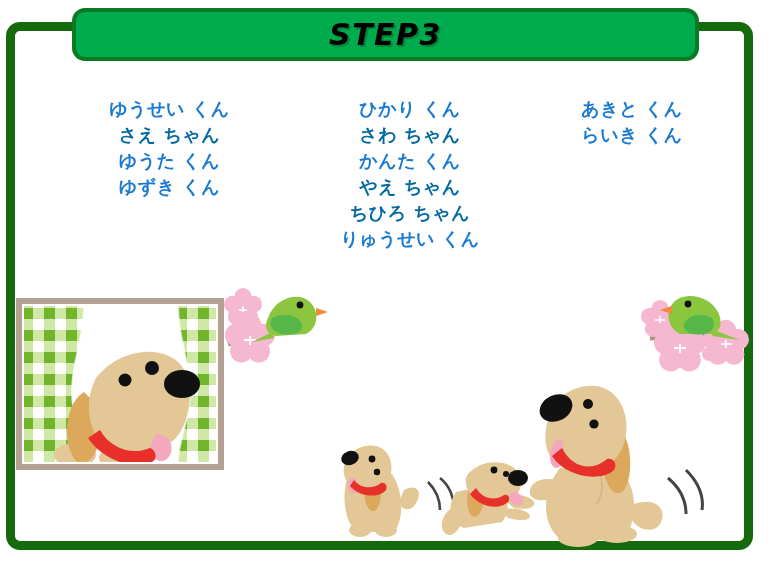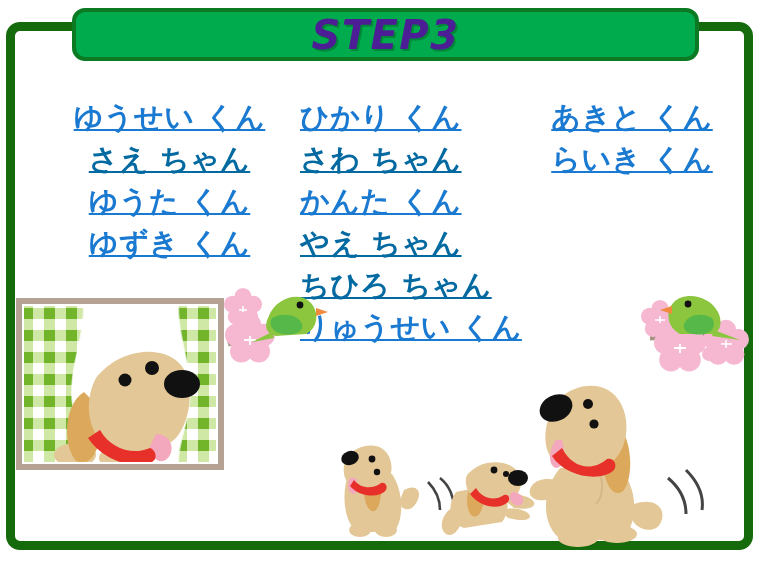--- a/index.html
+++ b/index.html
@@ -38,52 +38,51 @@
     height: 53px;
     background: #00ab4e;
     border: 4px solid #0b7a23;
     border-radius: 13px;
     box-sizing: border-box;
     display: flex;
     align-items: center;
     justify-content: center;
   }
   .banner-title {
-    color: #4c1d95;
-    font-size: 40px;
+    color: #000000;
+    font-size: 30px;
     font-weight: bold;
     font-style: italic;
     letter-spacing: 1.5px;
     text-shadow: 2px 2px 0 rgba(0,90,30,0.45);
     font-family: "DejaVu Sans", "Liberation Sans", sans-serif;
   }
 
   
   .names {
     position: absolute;
     left: 0;
     top: 96px;
     width: 771px;
     height: 220px;
   }
   .col {
     position: absolute;
     top: 0;
   }
   .col-0 { left: 62px;  width: 215px; text-align: center; }
-  .col-1 { left: 300px; width: 220px; text-align: left; }
+  .col-1 { left: 300px; width: 220px; text-align: center; }
   .col-2 { left: 532px; width: 200px; text-align: center; }
 
   .name-row {
-    font-size: 29px;
+    font-size: 18px;
     font-weight: bold;
     line-height: 1.45;
     white-space: nowrap;
     letter-spacing: 0.5px;
-    text-decoration: underline;
   }
   .name-row.blue { color: #1a79d0; }
   .name-row.pink { color: #0369a1; }
 
   
   .art { position: absolute; left: 0; top: 0; width: 771px; height: 568px; pointer-events: none; }
 </style>
 </head>
 <body>
 

